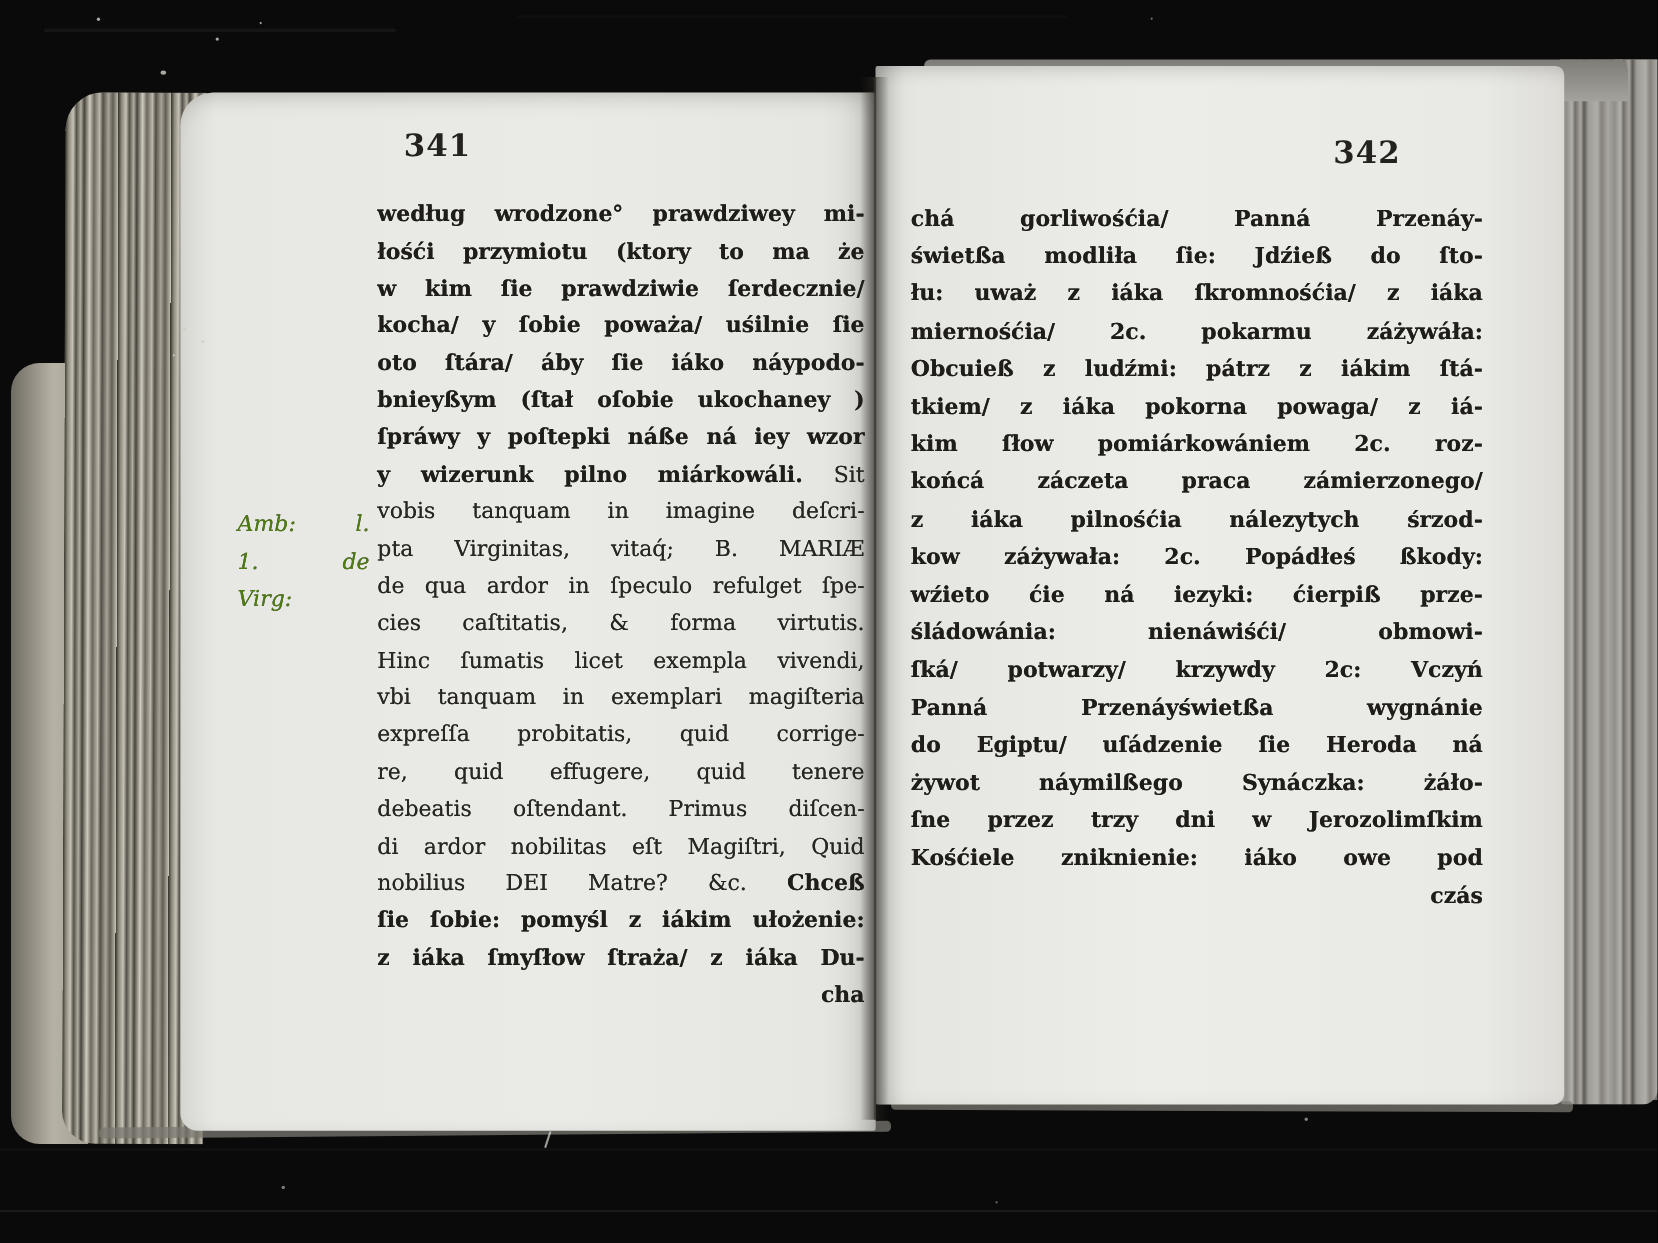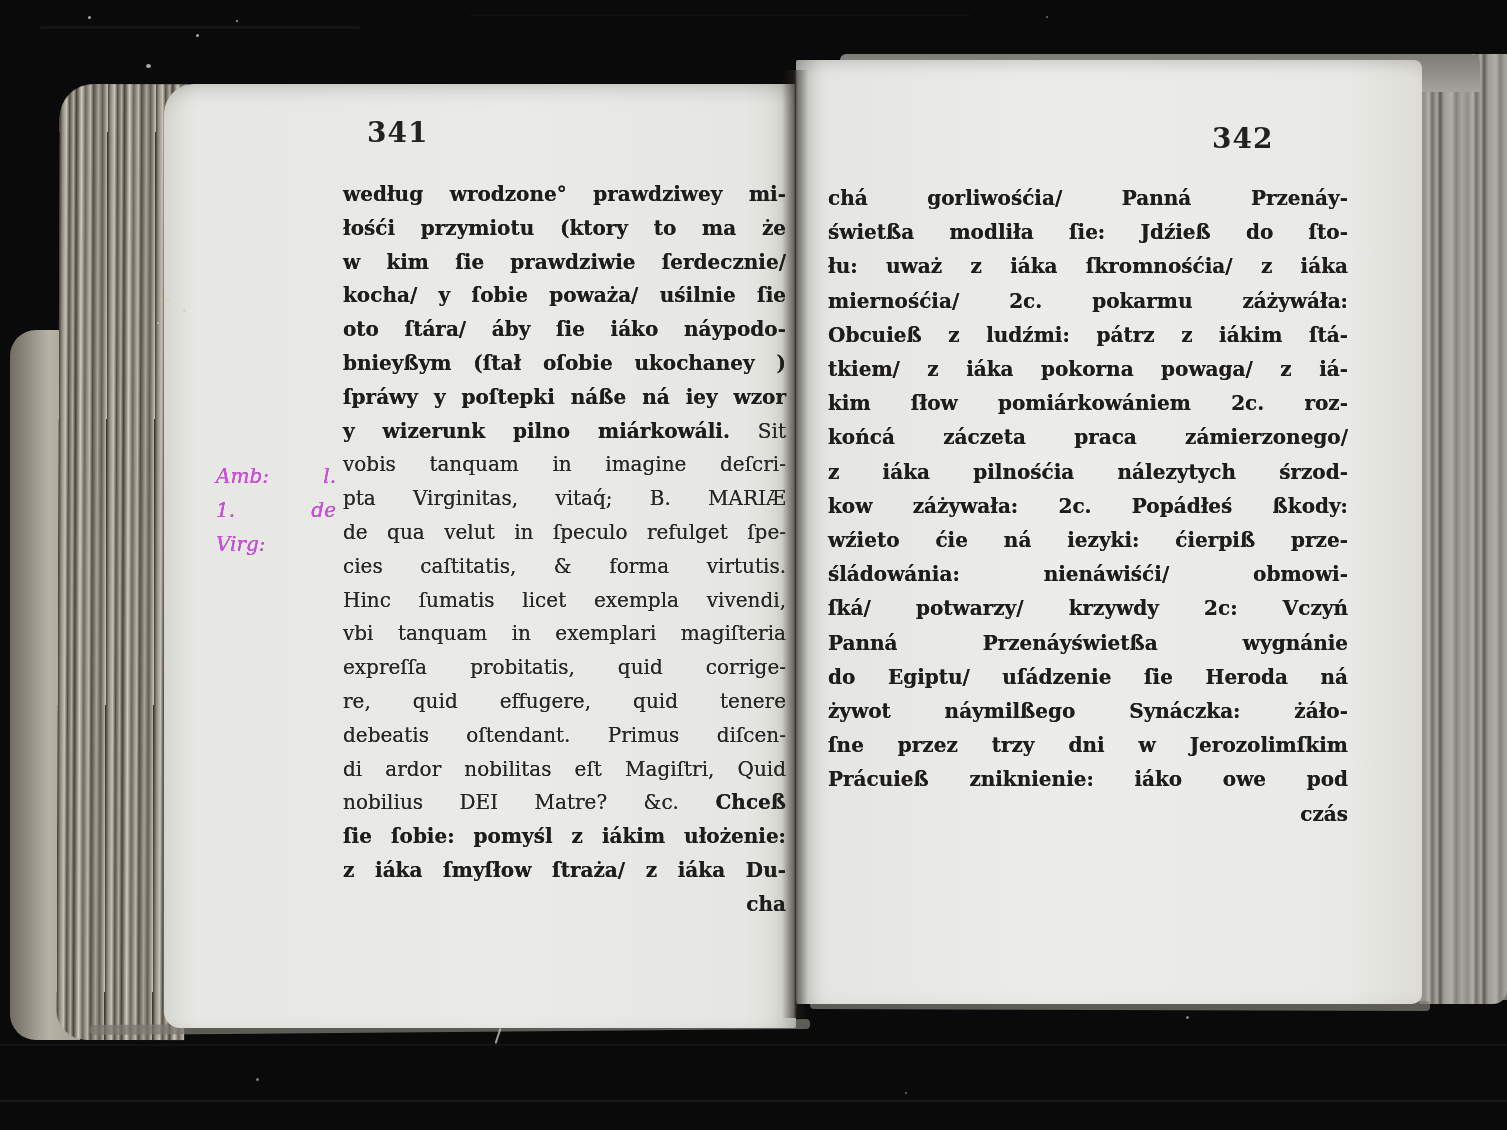--- a/index.html
+++ b/index.html
@@ -75,21 +75,21 @@
   #right-bottom-edge{left:810px;top:1000px;width:620px;transform:rotate(.2deg);}
   
   .pagenum{
     position:absolute;font-weight:700;font-size:28px;letter-spacing:1px;color:#23221f;
   }
   #pagenum-left{left:327px;top:116px;margin-left:40px;}
   #pagenum-right{left:1212px;top:122px;text-align:right;}
   
   #margin-note{
     position:absolute;left:216px;top:460px;width:120px;
-    font-style:italic;font-size:26px;line-height:43px;color:#d946ef;
+    font-style:italic;font-size:26px;line-height:43px;color:#4d7c0f;
   }
   
   .textcol{position:absolute;}
   #left-text{left:343px;top:178px;width:443px;}
   #right-text{left:812px;top:181px;width:536px;}
   .line{
     text-align:justify;text-align-last:justify;
     font-size:20px;line-height:33.8px;white-space:nowrap;
     text-shadow:0 0 .5px rgba(30,28,24,.8);
   }
@@ -136,21 +136,21 @@
       <div class="line"><span class="frk">według wrodzone° prawdziwey mi-</span></div>
       <div class="line"><span class="frk">łośći przymiotu (ktory to ma że</span></div>
       <div class="line"><span class="frk">w kim ſie prawdziwie ſerdecznie/</span></div>
       <div class="line"><span class="frk">kocha/ y ſobie poważa/ uśilnie ſie</span></div>
       <div class="line"><span class="frk">oto ſtára/ áby ſie iáko náypodo-</span></div>
       <div class="line"><span class="frk">bnieyßym (ſtał oſobie ukochaney )</span></div>
       <div class="line"><span class="frk">ſpráwy y poſtepki náße ná iey wzor</span></div>
       <div class="line"><span class="frk">y wizerunk pilno miárkowáli. </span><span class="ant">Sit</span></div>
       <div class="line"><span class="ant">vobis tanquam in imagine deſcri-</span></div>
       <div class="line"><span class="ant">pta Virginitas, vitaq́; B. MARIÆ</span></div>
-      <div class="line"><span class="ant">de qua velut in ſpeculo refulget ſpe-</span></div>
+      <div class="line"><span class="ant">de qua ardor in ſpeculo refulget ſpe-</span></div>
       <div class="line"><span class="ant">cies caſtitatis, &amp; forma virtutis.</span></div>
       <div class="line"><span class="ant">Hinc ſumatis licet exempla vivendi,</span></div>
       <div class="line"><span class="ant">vbi tanquam in exemplari magiſteria</span></div>
       <div class="line"><span class="ant">expreſſa probitatis, quid corrige-</span></div>
       <div class="line"><span class="ant">re, quid effugere, quid tenere</span></div>
       <div class="line"><span class="ant">debeatis oſtendant. Primus diſcen-</span></div>
       <div class="line"><span class="ant">di ardor nobilitas eſt Magiſtri, Quid</span></div>
       <div class="line"><span class="ant">nobilius DEI Matre? &amp;c. </span><span class="frk">Chceß</span></div>
       <div class="line"><span class="frk">ſie ſobie: pomyśl z iákim ułożenie:</span></div>
       <div class="line"><span class="frk">z iáka ſmyſłow ſtraża/ z iáka Du-</span></div>
@@ -167,21 +167,21 @@
       <div class="line"><span class="frk">końcá záczeta praca zámierzonego/</span></div>
       <div class="line"><span class="frk">z iáka pilnośćia nálezytych śrzod-</span></div>
       <div class="line"><span class="frk">kow záżywała: 2c. Popádłeś ßkody:</span></div>
       <div class="line"><span class="frk">wźieto ćie ná iezyki: ćierpiß prze-</span></div>
       <div class="line"><span class="frk">śládowánia: nienáwiśći/ obmowi-</span></div>
       <div class="line"><span class="frk">ſká/ potwarzy/ krzywdy 2c: Vczyń</span></div>
       <div class="line"><span class="frk">Panná Przenáyświetßa wygnánie</span></div>
       <div class="line"><span class="frk">do Egiptu/ uſádzenie ſie Heroda ná</span></div>
       <div class="line"><span class="frk">żywot náymilßego Synáczka: żáło-</span></div>
       <div class="line"><span class="frk">ſne przez trzy dni w Jerozolimſkim</span></div>
-      <div class="line"><span class="frk">Prácuieß zniknienie: iáko owe pod</span></div>
+      <div class="line"><span class="frk">Kośćiele zniknienie: iáko owe pod</span></div>
       <div class="line line-right"><span class="frk">czás</span></div>
     </div>
 
   <div class="speck" style="left:146px;top:64px;width:5px;height:4px;"></div>
   <div class="speck" style="left:196px;top:34px;width:3px;height:3px;"></div>
   <div class="speck" style="left:236px;top:20px;width:2px;height:2px;"></div>
   <div class="speck" style="left:88px;top:16px;width:3px;height:3px;"></div>
   <div class="speck" style="left:166px;top:298px;width:4px;height:3px;"></div>
   <div class="speck" style="left:183px;top:309px;width:3px;height:3px;"></div>
   <div class="speck" style="left:157px;top:322px;width:2px;height:2px;"></div>

